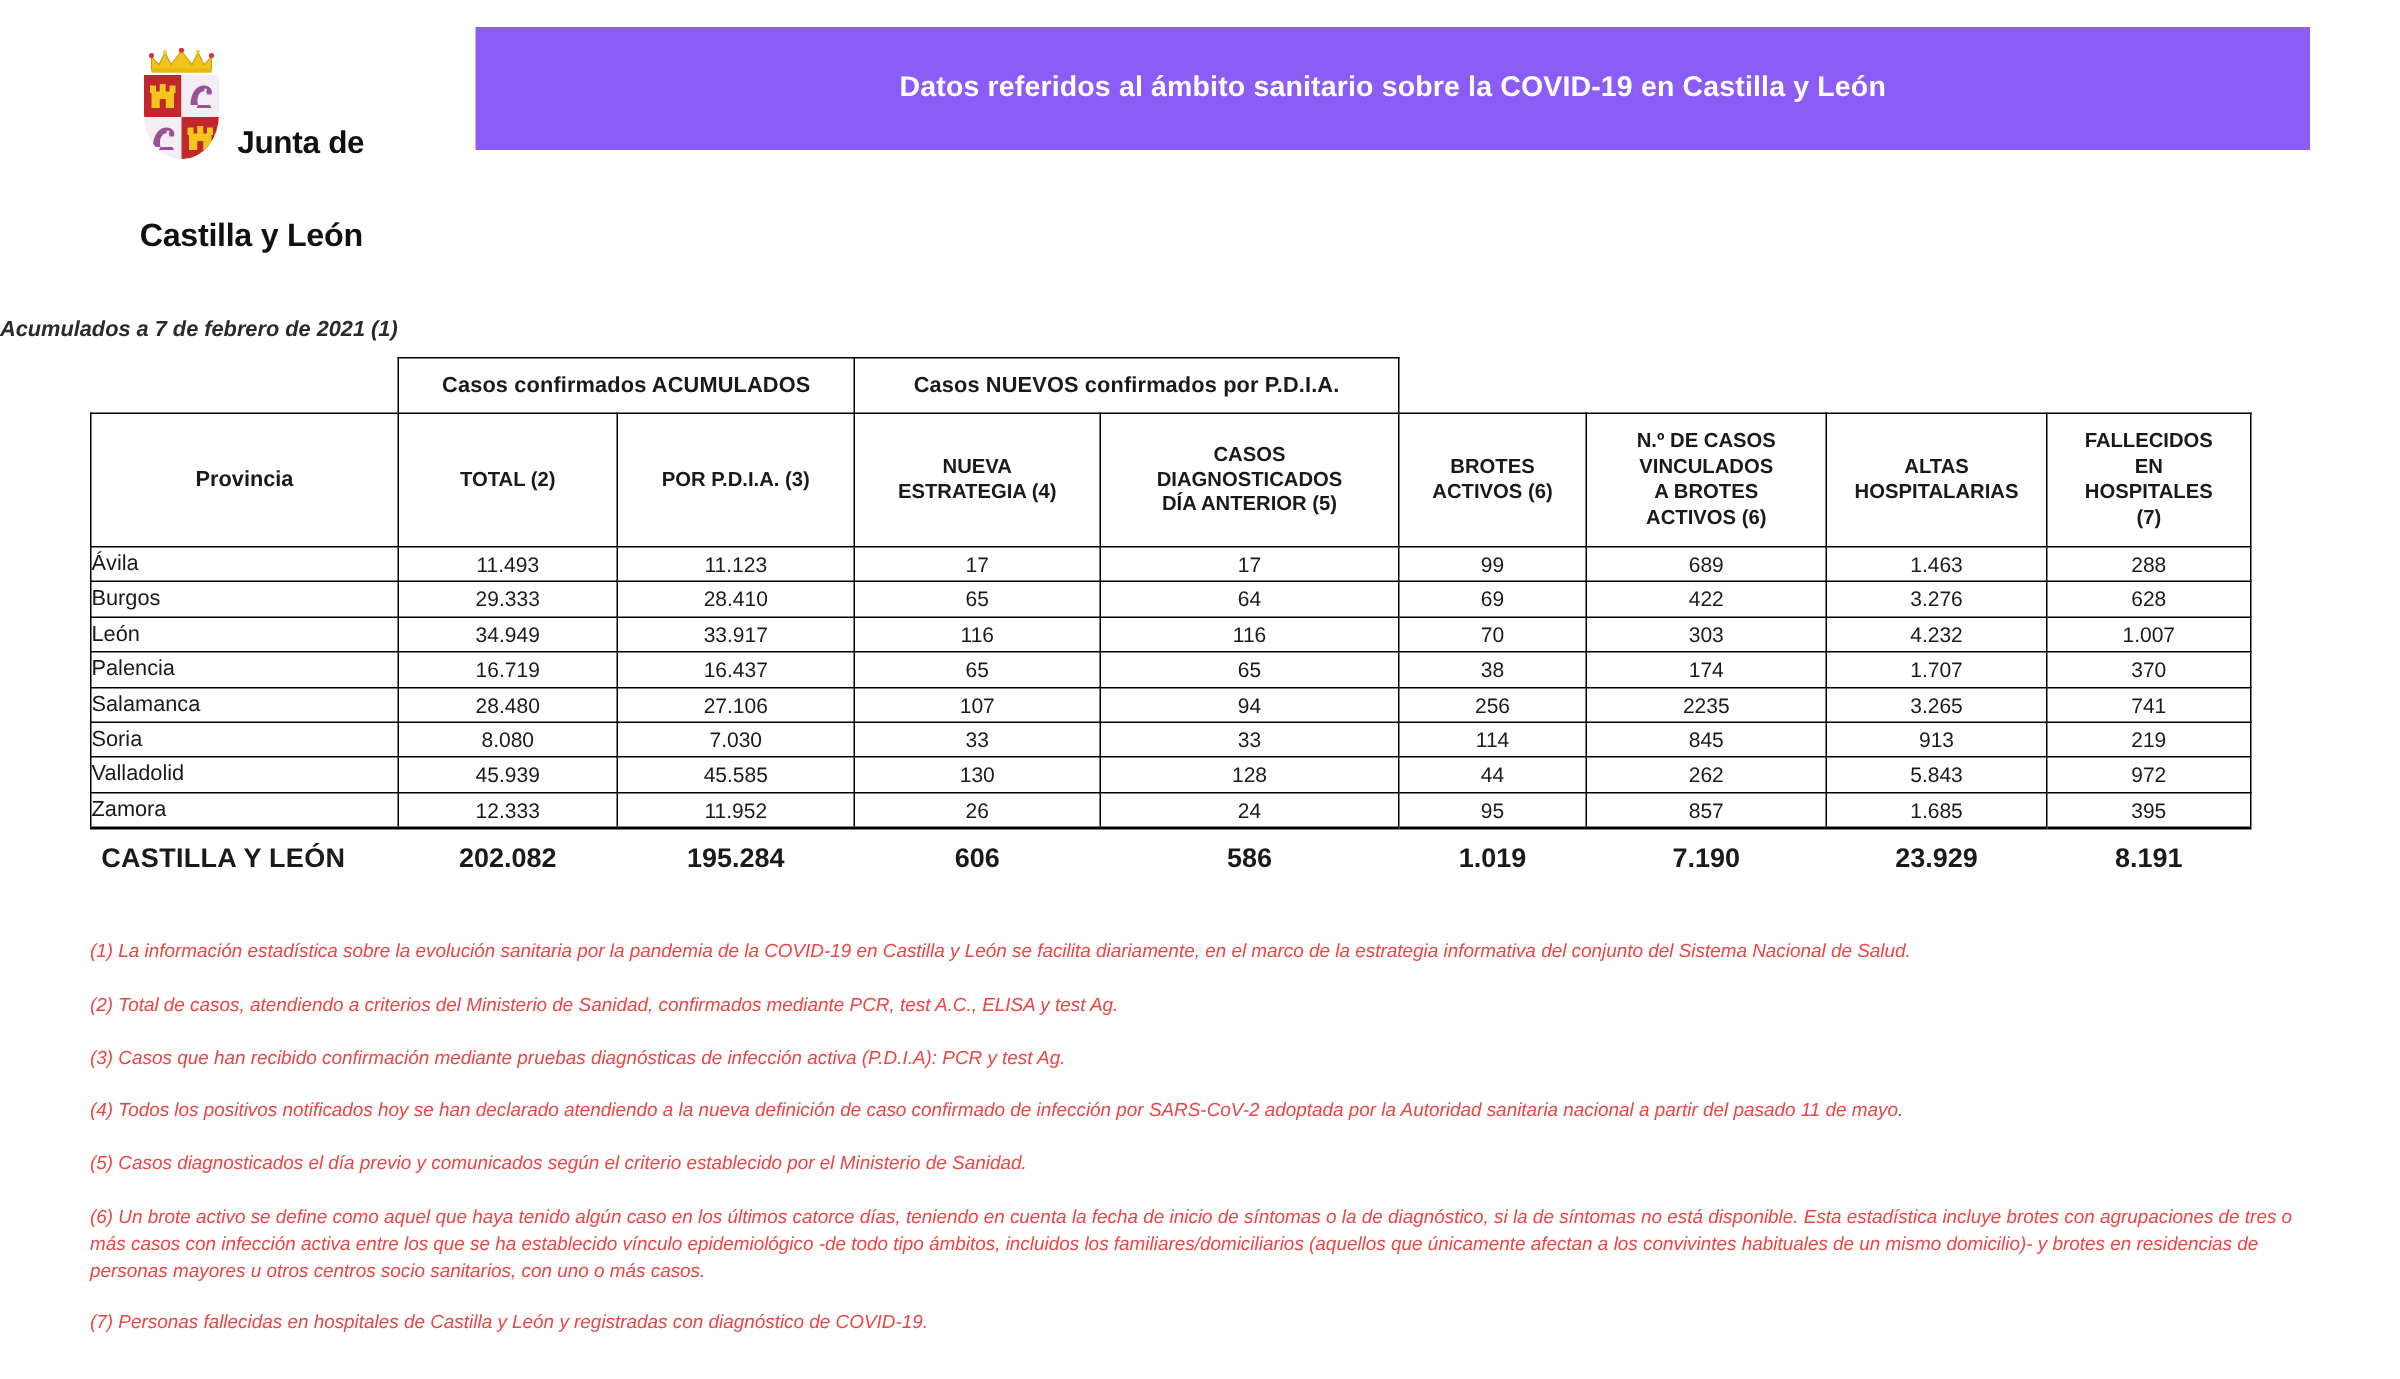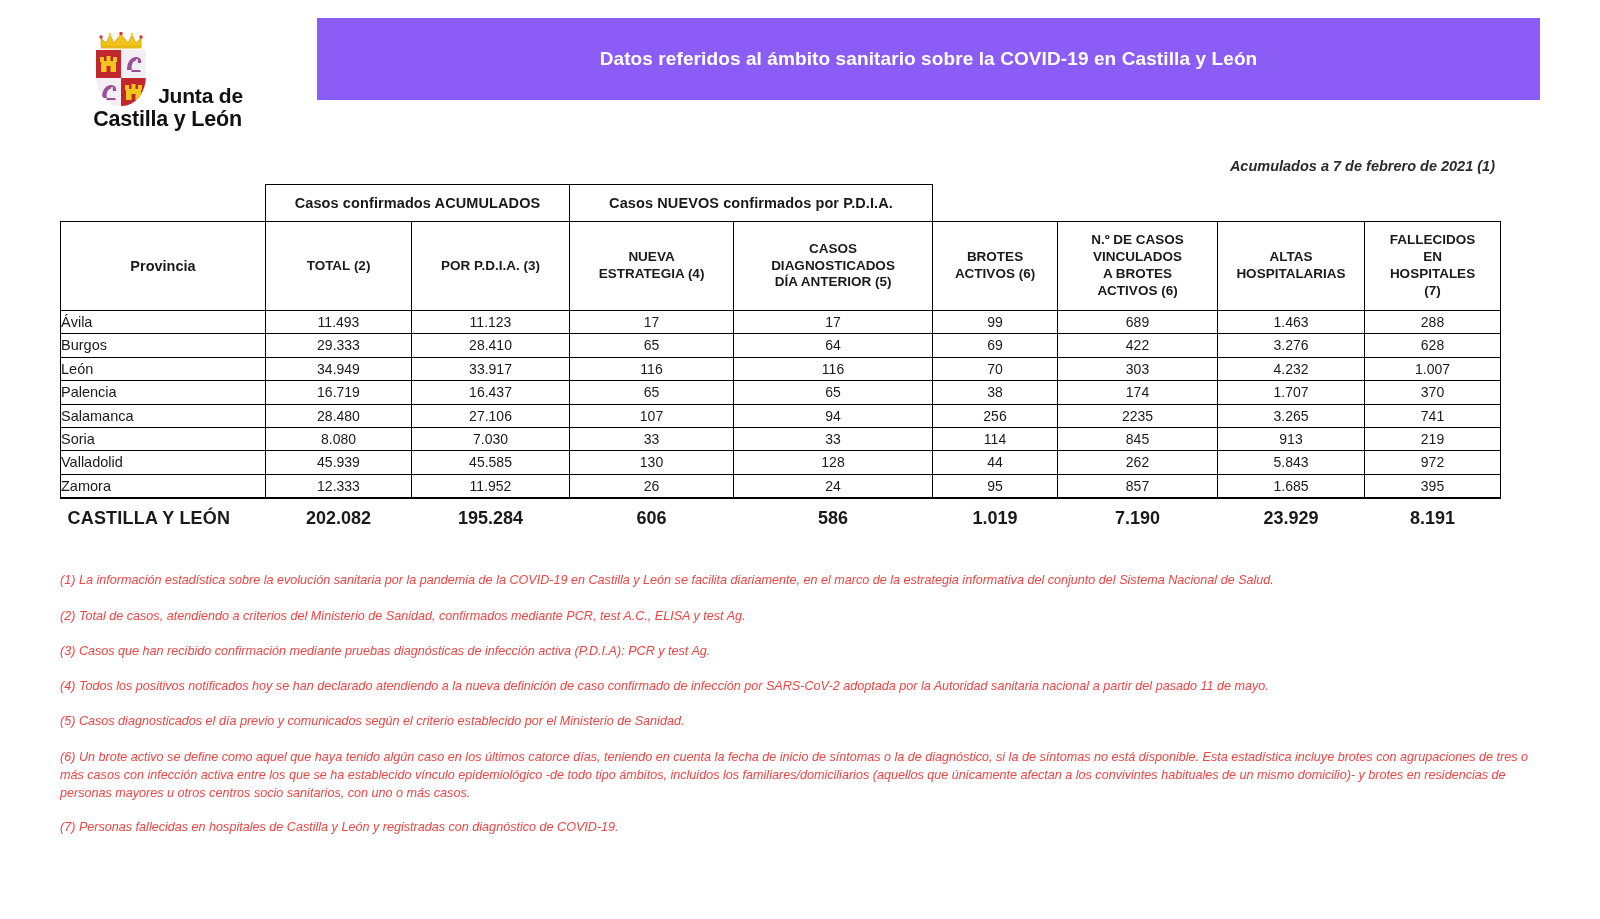--- a/index.html
+++ b/index.html
@@ -23,20 +23,21 @@
     padding: 18px 60px 0 60px;
     box-sizing: border-box;
   }
   .brand {
     width: 215px;
     flex: 0 0 215px;
     display: flex;
     flex-direction: column;
     align-items: center;
     padding-top: 14px;
+    gap: 38px;
   }
   .brand-top {
     display: flex;
     align-items: flex-end;
     gap: 8px;
   }
   .crest-wrap {
     width: 58px;
     display: flex;
     flex-direction: column;
@@ -90,23 +91,22 @@
     box-sizing: border-box;
   }
   .title-band .title-text {
     font-size: 19px;
     font-weight: bold;
     letter-spacing: 0.1px;
   }
 
   
   .date-line {
-    text-align: right;
     padding: 0 105px 0 0;
-    margin-top: 26px;
+    margin-top: 42px;
     font-style: italic;
     font-weight: bold;
     font-size: 14.5px;
     color: #2b2b2b;
   }
 
   
   .table-wrap {
     padding: 0 60px 0 60px;
     margin-top: 10px;

